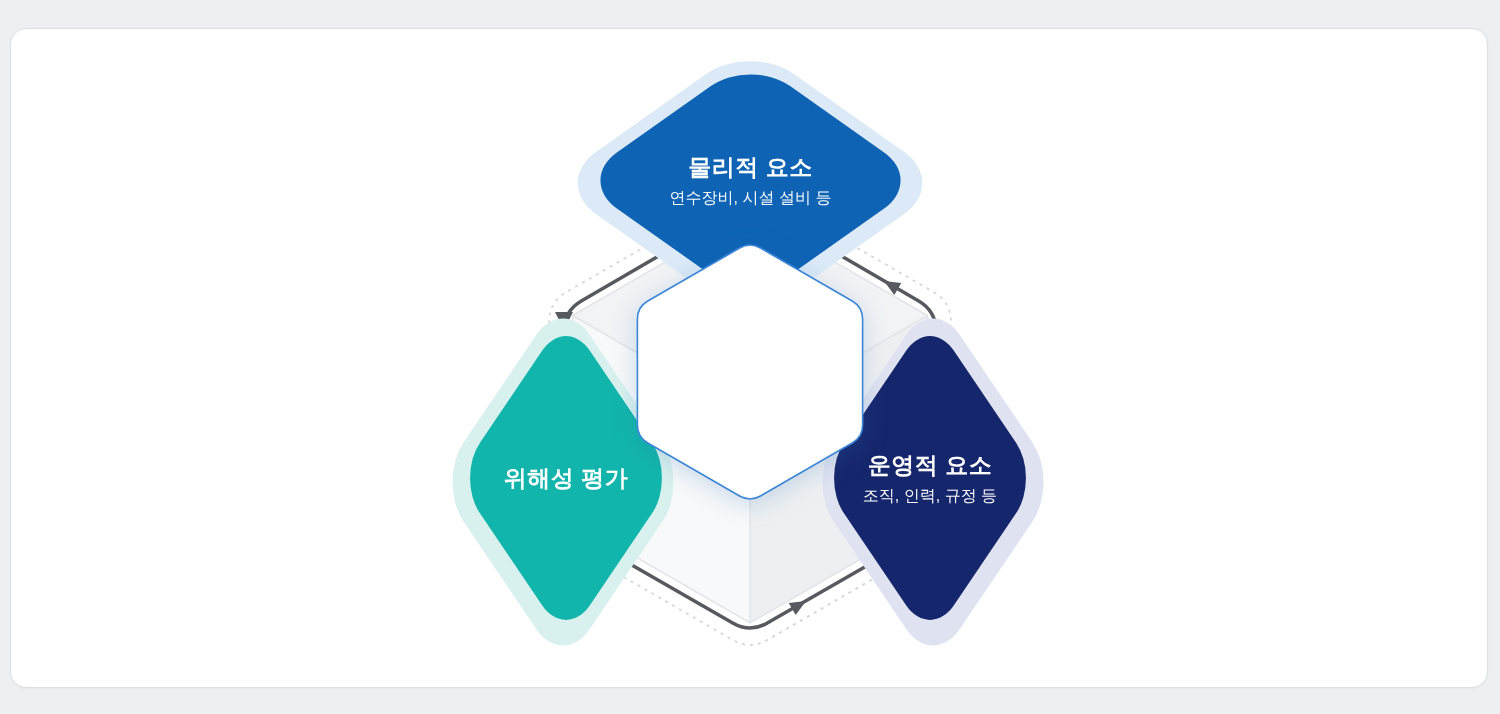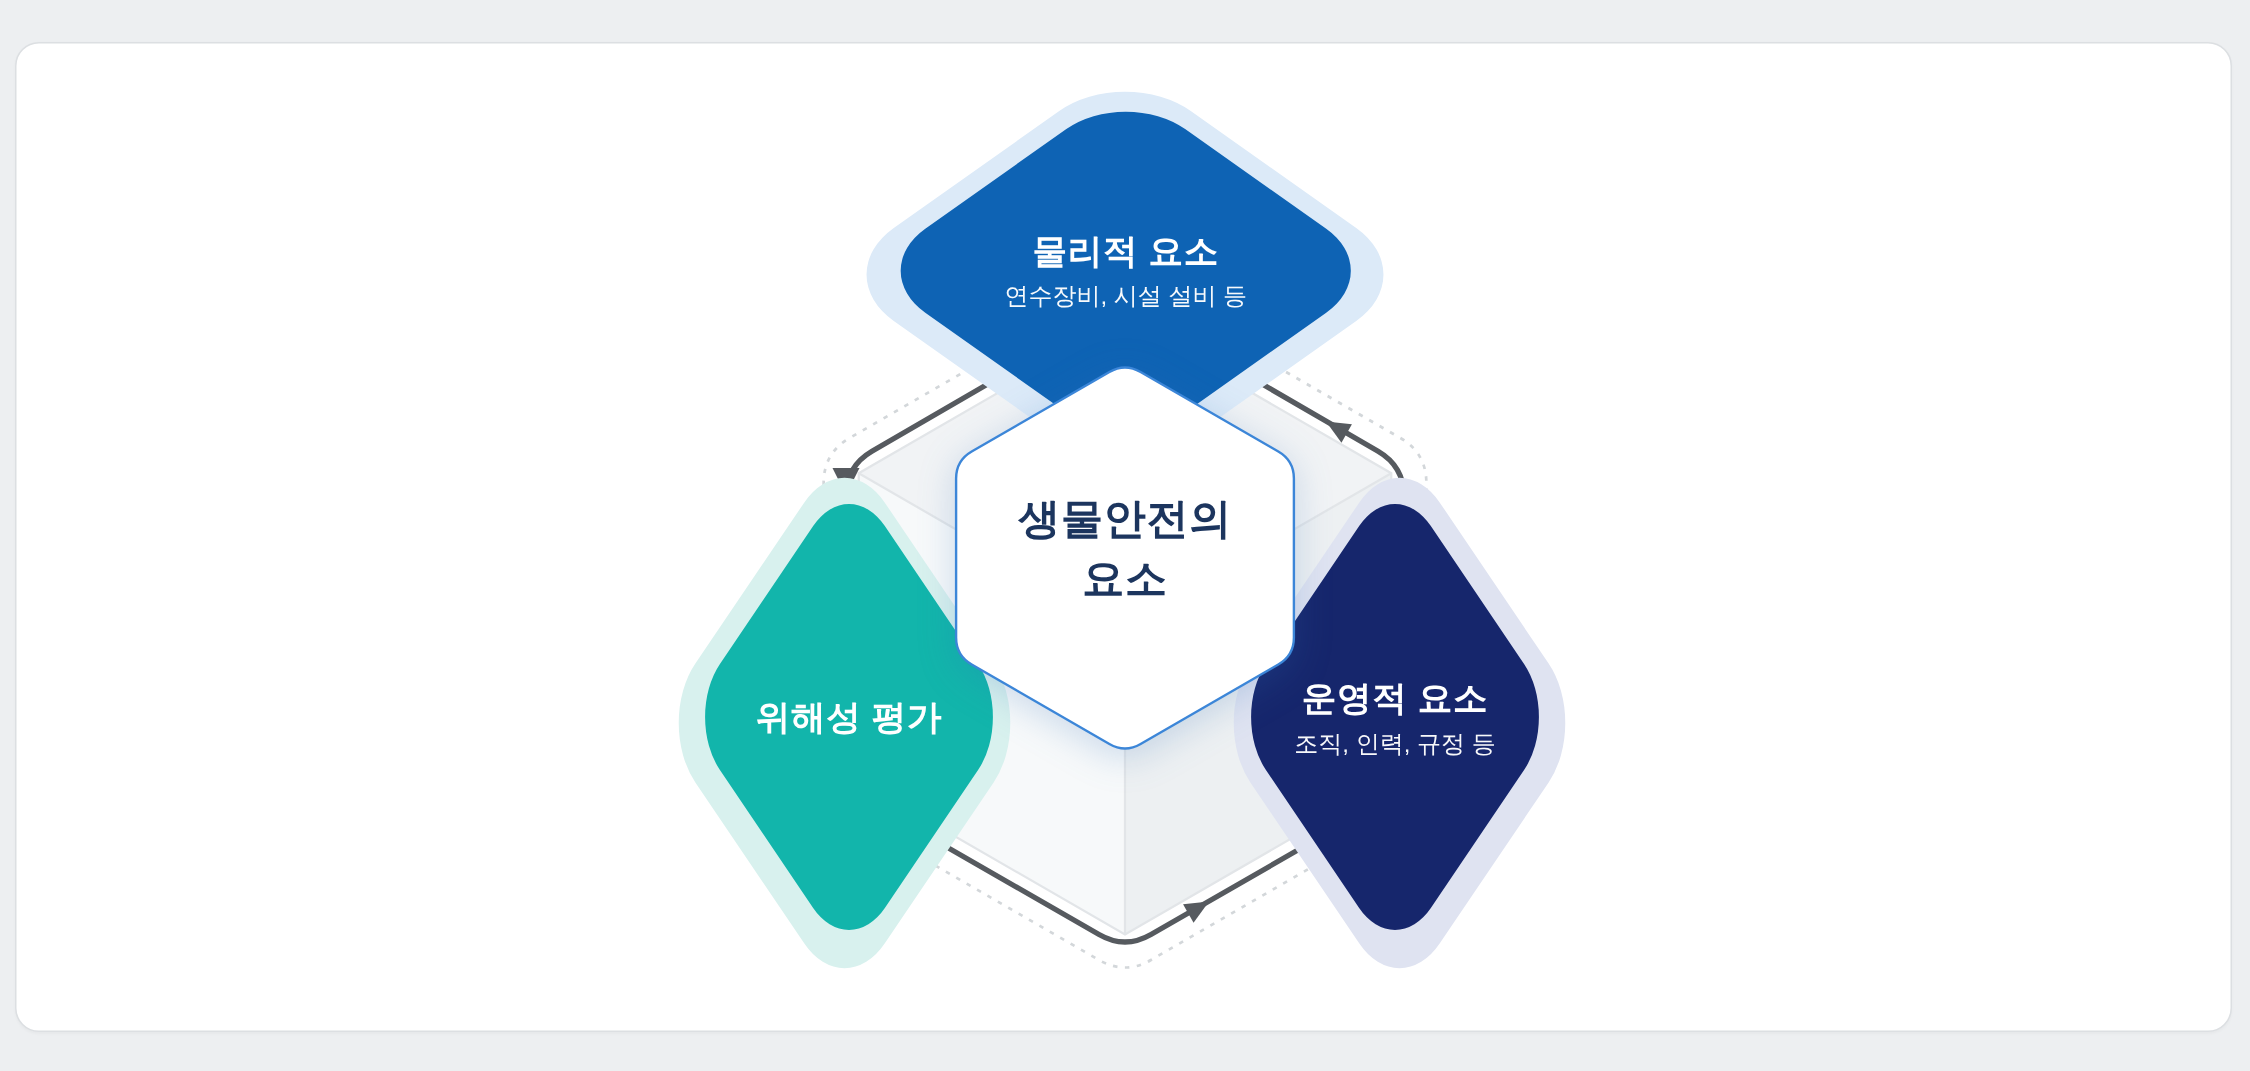--- a/index.html
+++ b/index.html
@@ -105,18 +105,14 @@
       <div class="node-sub">조직, 인력, 규정 등</div>
     </div>
   </div>
 
   <svg id="fg-layer" class="layer" width="1500" height="714" viewBox="0 0 1500 714">
     <path class="center-hex-path" d="M 760.4 248 L 852.2 301 Q 862.6 307 862.6 319 L 862.6 425 Q 862.6 437 852.2 443
              L 760.4 496 Q 750 502 739.6 496 L 647.8 443 Q 637.4 437 637.4 425
              L 637.4 319 Q 637.4 307 647.8 301 L 739.6 248 Q 750 242 760.4 248 Z" fill="var(--hex-fill)" stroke="var(--hex-border)" stroke-width="1.6"></path>
   </svg>
 
-  <div class="center-label">
-    <div>생물안전의</div>
-    <div>요소</div>
-  </div>
 
 </div>
 
 </body></html>

